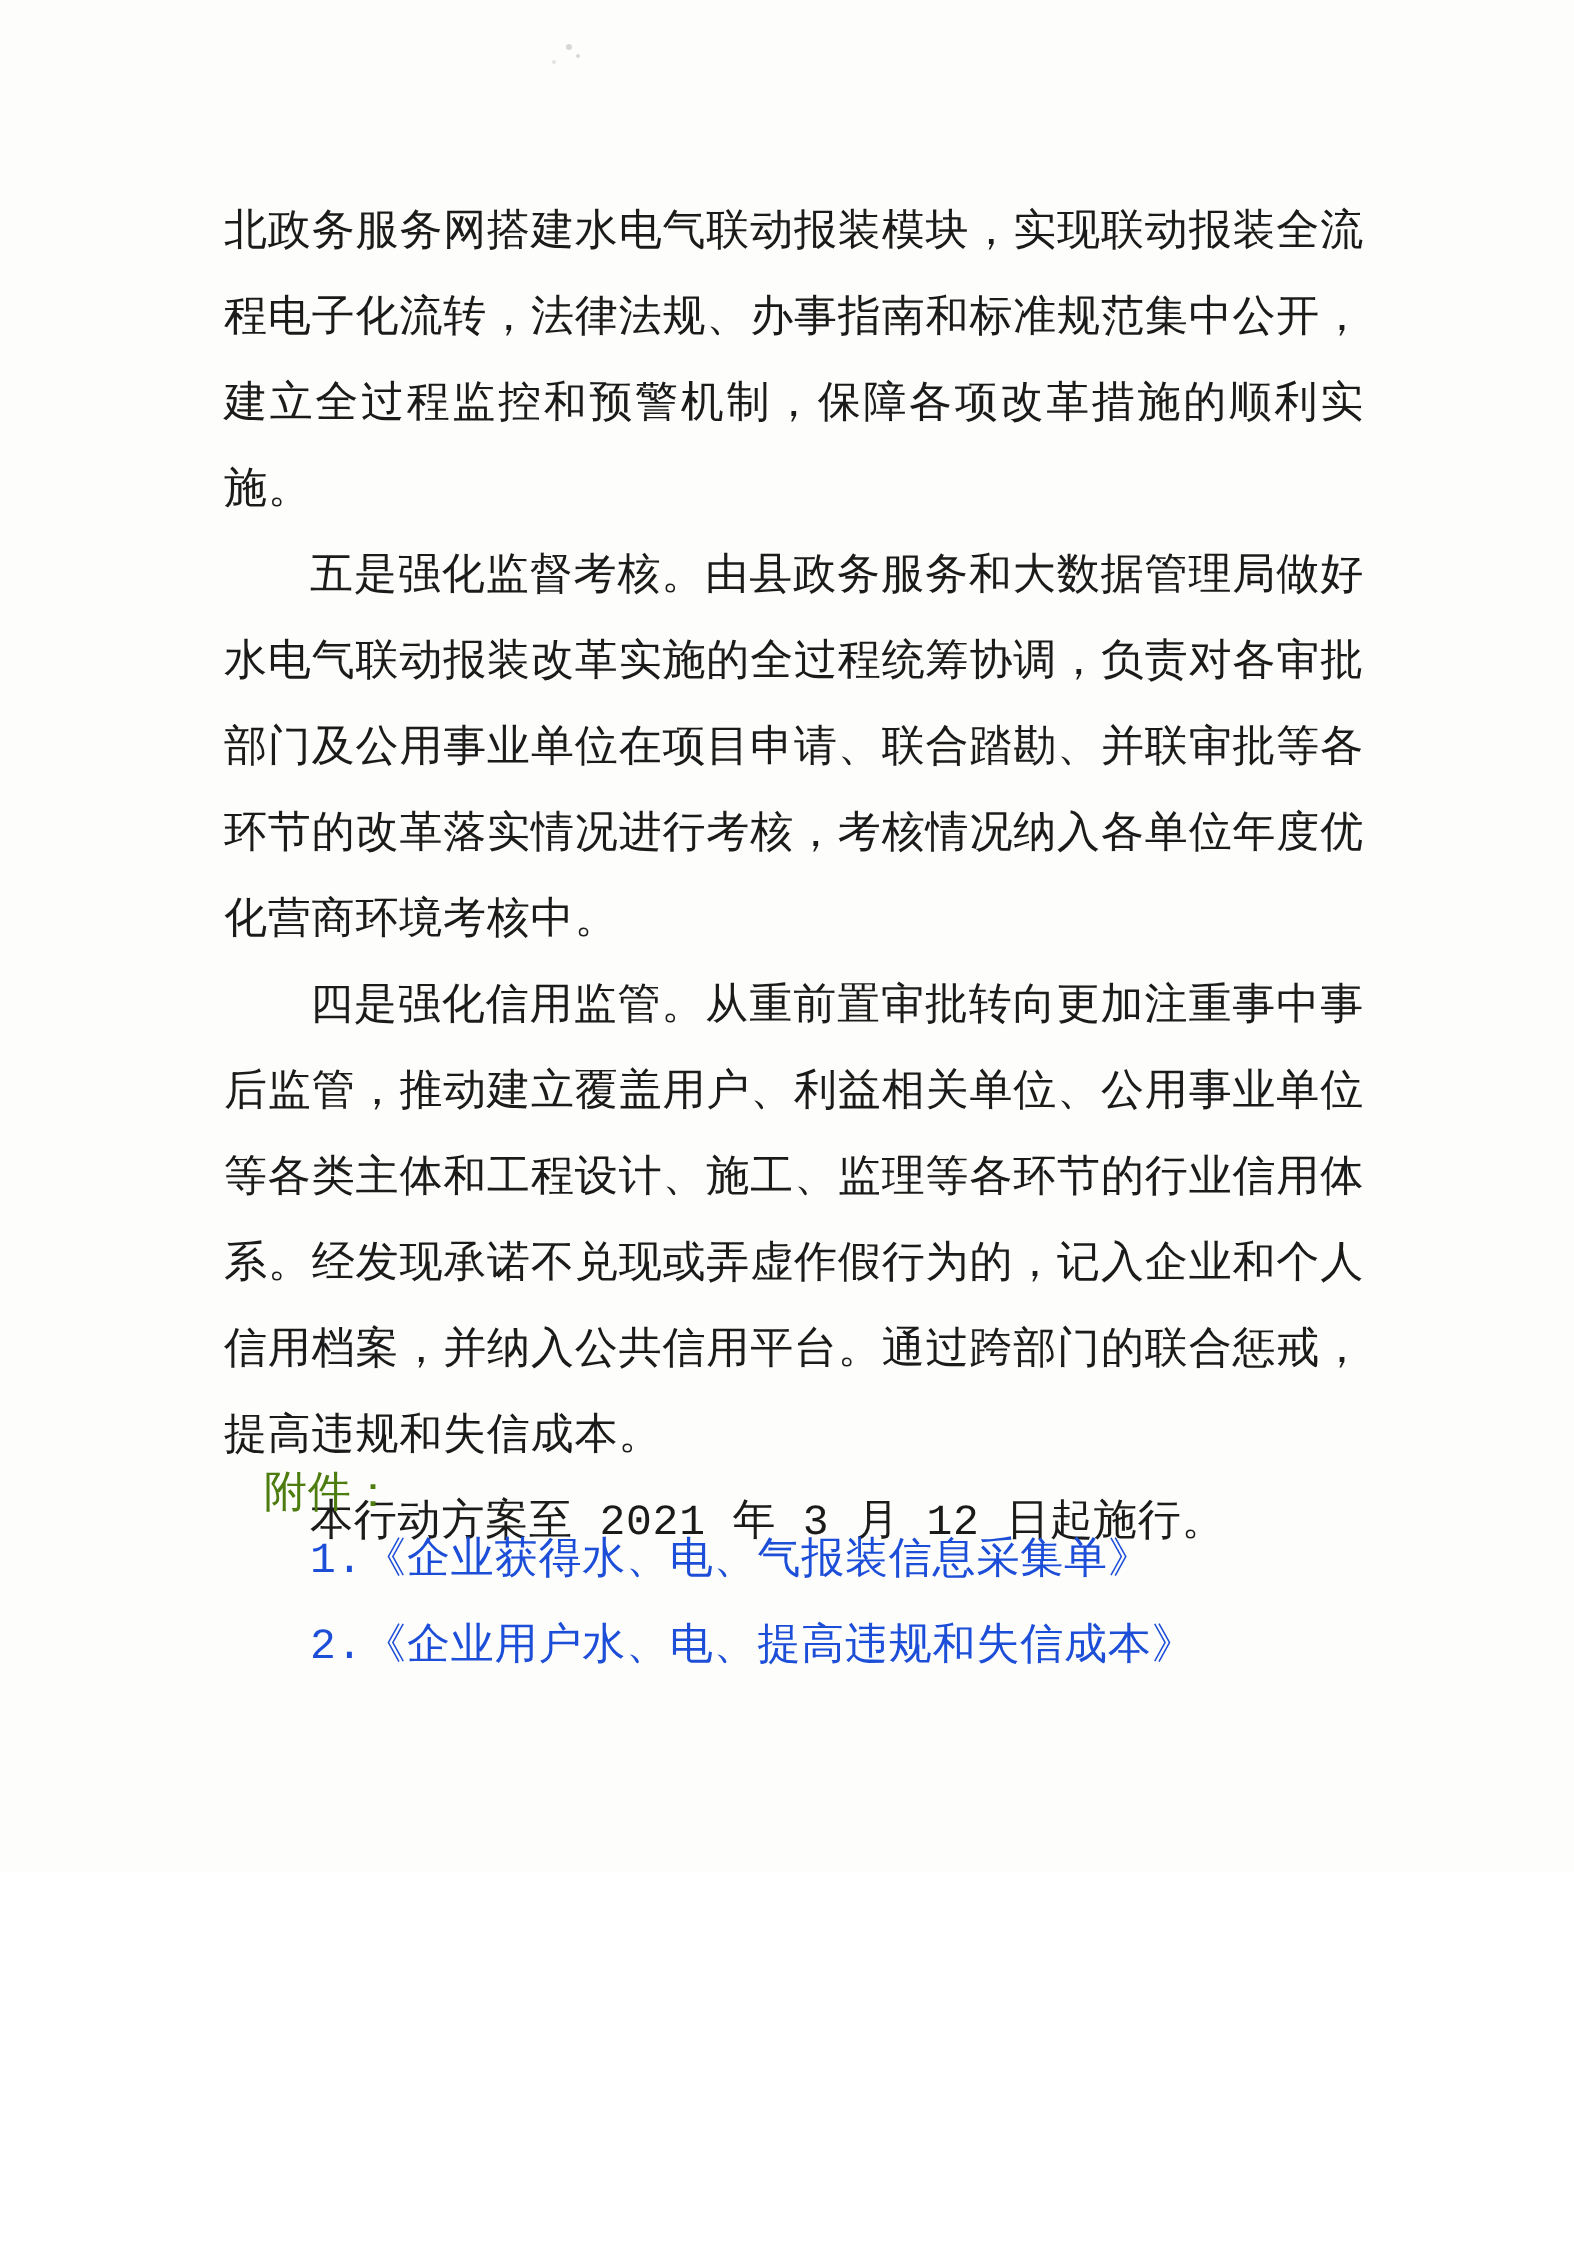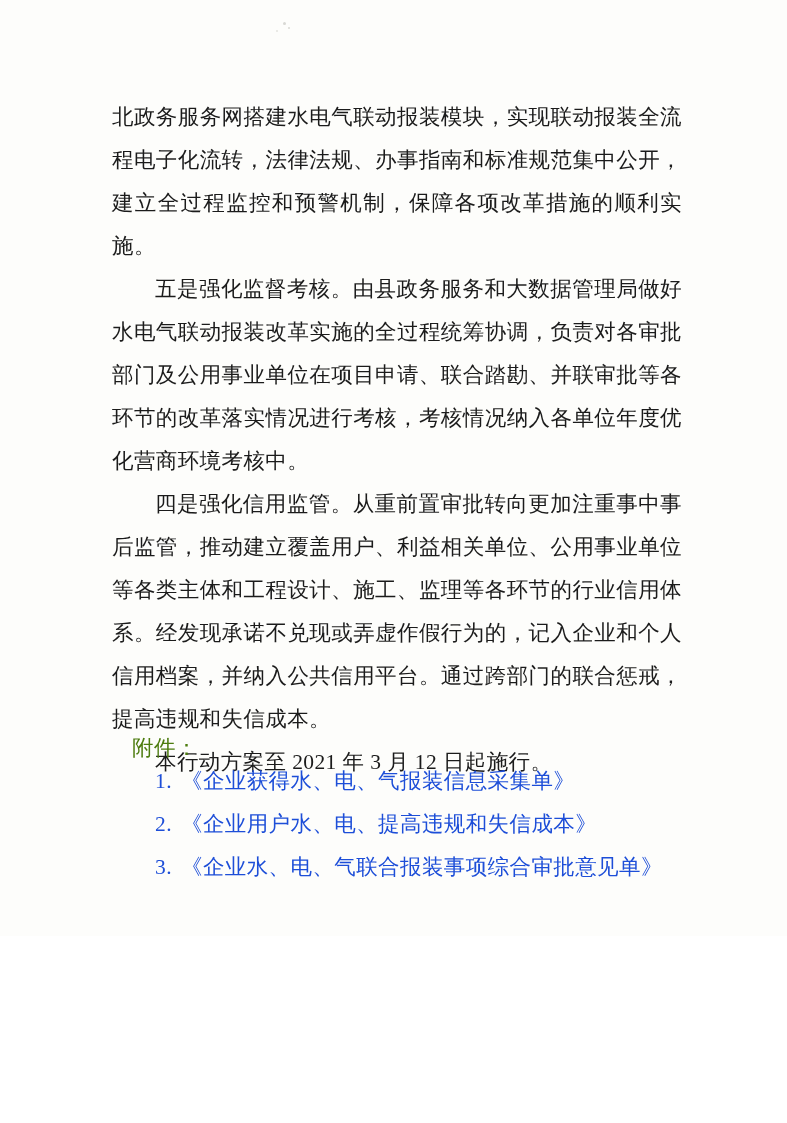--- a/index.html
+++ b/index.html
@@ -6,21 +6,21 @@
     margin: 0;
     padding: 0;
     background: #ffffff;
   }
   .page {
     position: relative;
     width: 787px;
     height: 936px;
     background: #fdfdfb;
     overflow: hidden;
-    font-family: Liberation Serif, serif;
+    font-family: Liberation Mono, monospace;
   }
   .speck {
     position: absolute;
     background: #d8d8d4;
     border-radius: 50%;
   }
   .speck.s1 { left: 283px; top: 22px; width: 3px; height: 3px; }
   .speck.s2 { left: 288px; top: 27px; width: 2px; height: 2px; }
   .speck.s3 { left: 276px; top: 30px; width: 2px; height: 2px; opacity: .7; }
   .speck.s4 { left: 140px; top: 1095px; width: 2px; height: 2px; opacity: .5; }
@@ -90,18 +90,15 @@
 
   <div class="attach-label">附件：</div>
 
   <div class="attach-list">
     <div class="attach-item">
       <span class="num">1.</span><span>《企业获得水、电、气报装信息采集单》</span>
     </div>
     <div class="attach-item">
       <span class="num">2.</span><span>《企业用户水、电、提高违规和失信成本》</span>
     </div>
-    <div class="attach-item">
-      <span class="num">3.</span><span>《企业水、电、气联合报装事项综合审批意见单》</span>
-    </div>
   </div>
 
 </div>
 
 </body></html>

